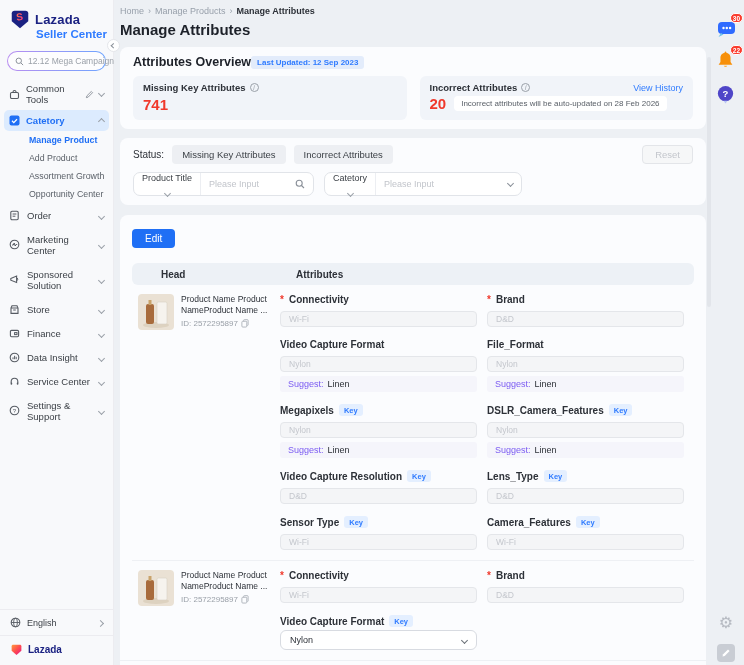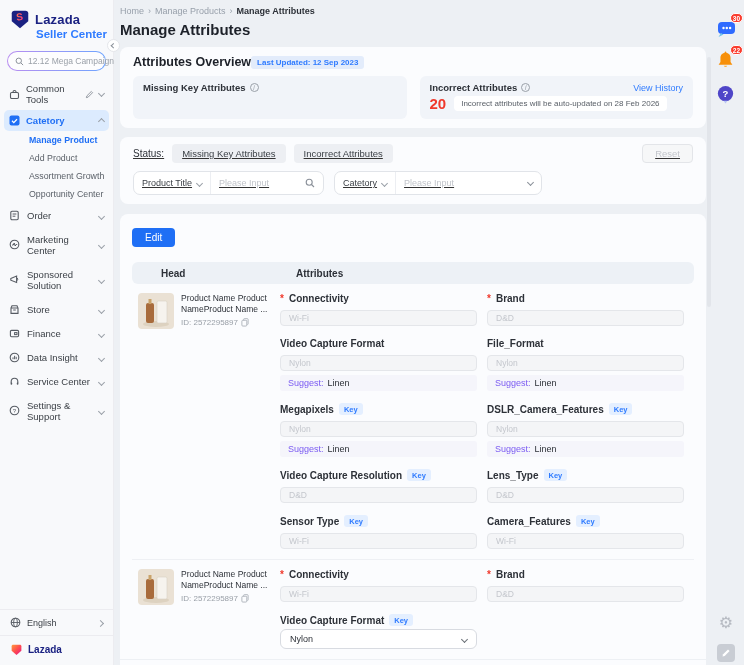--- a/index.html
+++ b/index.html
@@ -55,28 +55,28 @@
   .stats { display:flex; gap:13px; margin-top:7px; }
   .stat { flex:1; background:#f1f4f9; border-radius:6px; padding:6px 10px 7px; }
   .stat-label-row { display:flex; align-items:center; gap:4px; font-size:9.5px; font-weight:700; color:#2d3138; }
   .info { width:9px; height:9px; border:1px solid #9aa0a8; border-radius:50%; font-size:6.5px; color:#9aa0a8; display:inline-flex; align-items:center; justify-content:center; font-style:italic; font-weight:400;}
   .stat-value { font-size:15px; font-weight:800; color:#f0382b; margin-top:3px; }
   .view-history { margin-left:auto; font-size:9px; color:#2f7bff; font-weight:400; }
   .stat-value-row { display:flex; align-items:center; gap:8px; margin-top:2px; }
   .note-pill { background:#fff; border-radius:4px; padding:3px 7px; font-size:8px; color:#5a6068; }
 
   
-  .filters { margin-top:9px; padding:7px 13px 9px;text-decoration:underline; }
+  .filters { margin-top:9px; padding:7px 13px 9px; }
   .status-row { display:flex; align-items:center; gap:8px; }
   .status-label { font-size:10px; color:#2d3138; }
   .pill { background:#edeff3; border-radius:4px; padding:4px 10px; font-size:9.5px; color:#3a3f45; }
   .reset-btn { margin-left:auto; background:#f6f7f8; border:1px solid #e3e5e9; color:#c3c6cc; border-radius:4px; padding:3px 12px; font-size:9.5px; }
   .filter-row { display:flex; gap:10px; margin-top:8px; }
   .combo { display:flex; align-items:center; border:1px solid #e1e4e9; border-radius:7px; background:#fff; height:24px; }
-  .combo-seg { display:flex; align-items:center; gap:5px; padding:0 8px; font-size:9px; color:#3a3f45; border-right:1px solid #eceef2; height:100%; }
+  .combo-seg { display:flex; align-items:center; gap:5px; padding:0 8px; font-size:9px; color:#3a3f45; border-right:1px solid #eceef2; height:100%;flex-direction:column; }
   .combo-seg .chevwrap { color:#9aa0a8; }
   .combo input { border:none; outline:none; font-size:9px; color:#333; padding:0 8px; width:92px; font-family:"Liberation Sans",sans-serif; }
   .combo input::placeholder { color:#c2c5cb; }
   .combo .tail { padding:0 8px 0 2px; color:#8a9099; display:flex; align-items:center; }
   .combo.cat input { width:130px; }
 
   
   .table-card { margin-top:10px; padding:4px 12px 0; }
   .toolbar { display:flex; align-items:center; justify-content:space-between; height:38px; }
   .edit-btn { background:#1f6ff5; color:#fff; border:none; border-radius:4px; padding:4px 13px; font-size:10px; font-family:"Liberation Sans",sans-serif; }
@@ -321,20 +321,21 @@
     <div class="ov-title-row">
       <span class="ov-title">Attributes Overview</span>
       <span class="badge-updated">Last Updated: 12 Sep 2023</span>
     </div>
     <div class="stats">
       <div class="stat">
         <div class="stat-label-row">
           <span>Missing Key Attributes</span>
           <span class="info">i</span>
         </div>
+        <div class="stat-value">741</div>
       </div>
       <div class="stat">
         <div class="stat-label-row">
           <span>Incorrect Attributes</span>
           <span class="info">i</span>
           <span class="view-history">View History</span>
         </div>
         <div class="stat-value-row">
           <span class="stat-value" style="margin-top:0;">20</span>
           <span class="note-pill">Incorrect attributes will be auto-updated on 28 Feb 2026</span>

